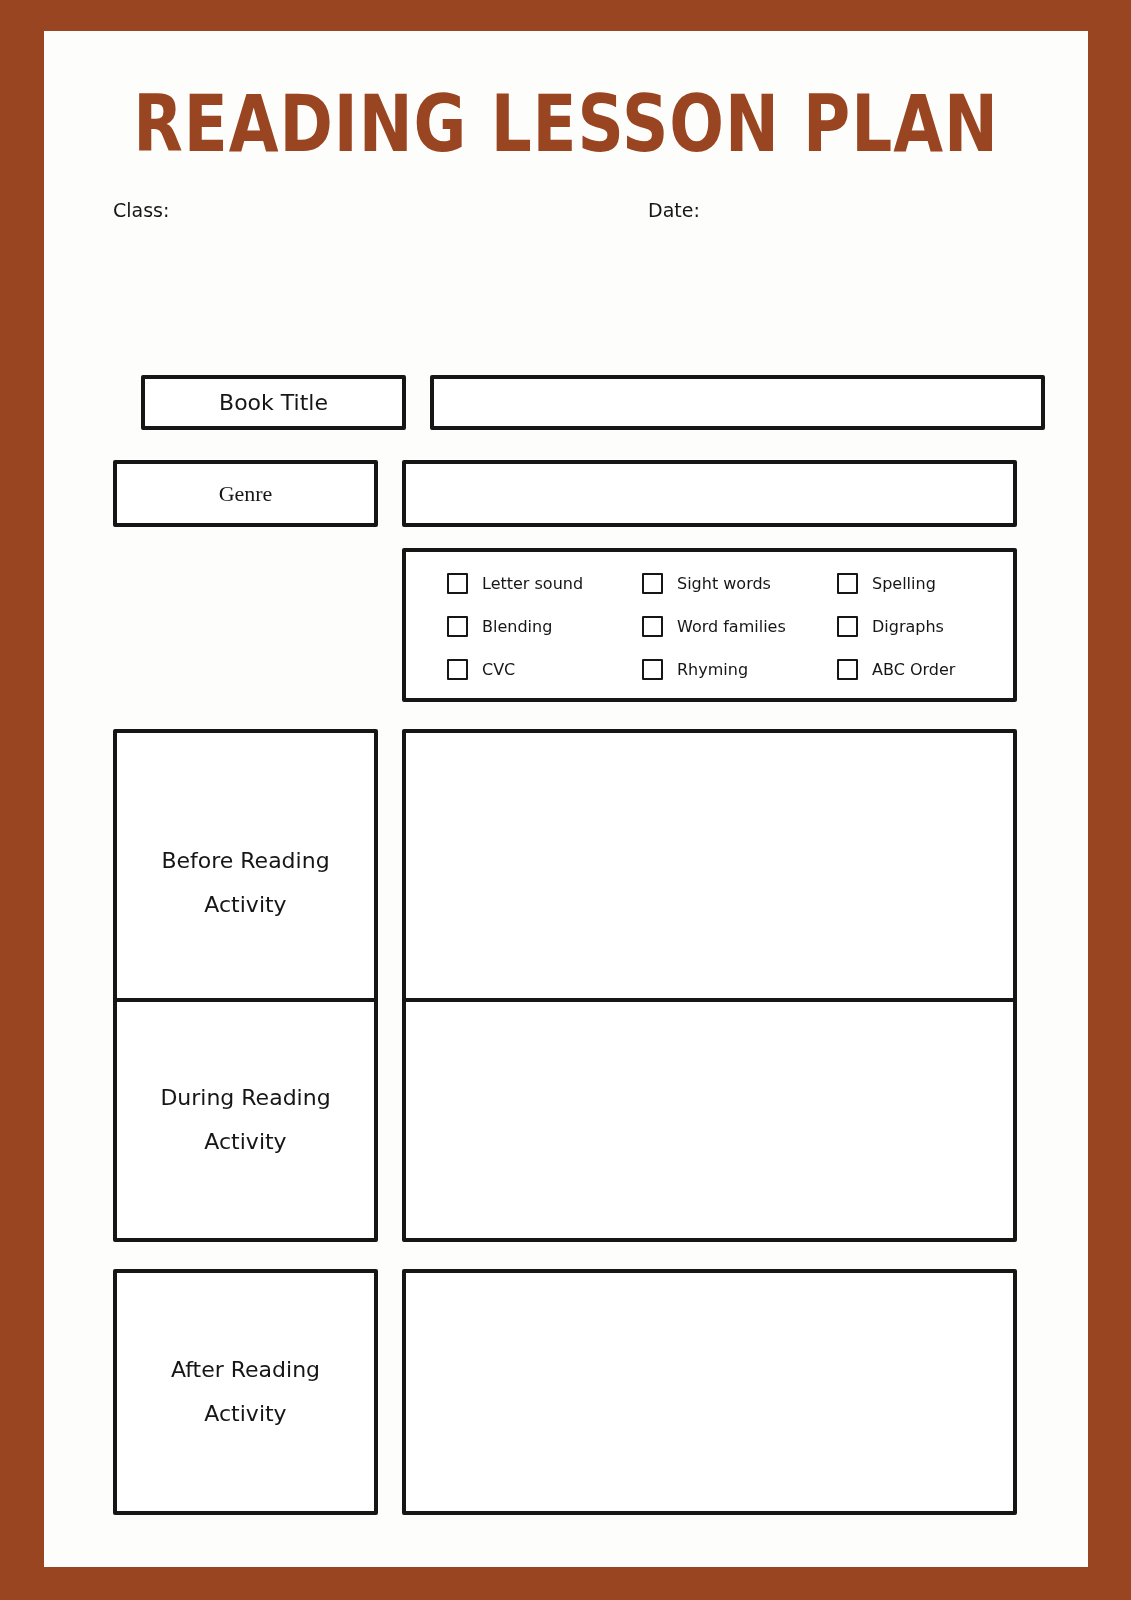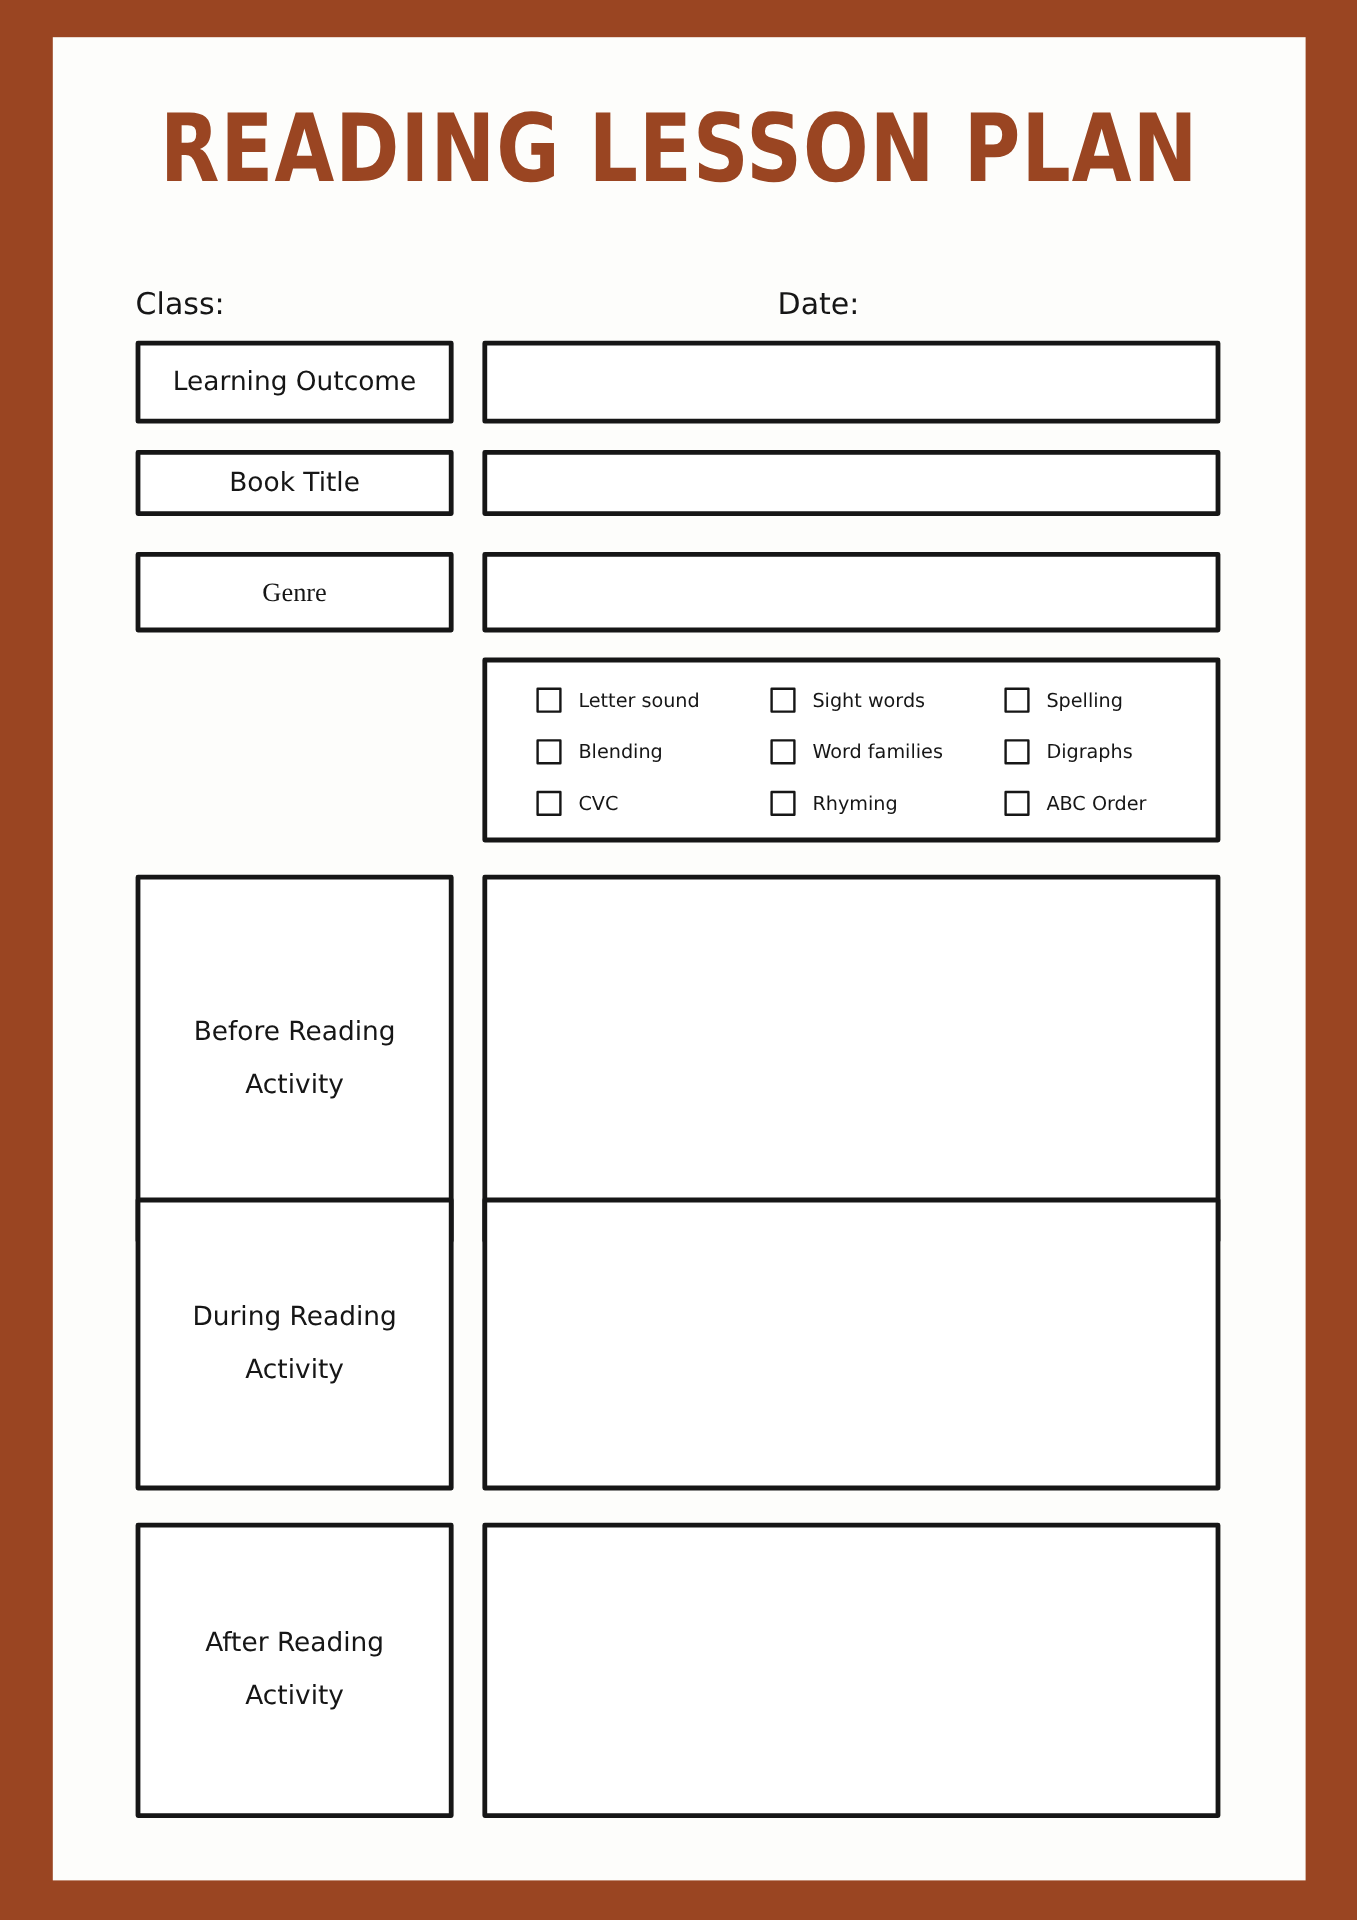--- a/index.html
+++ b/index.html
@@ -36,23 +36,22 @@
     font-weight:bold;
     letter-spacing:1px;
     color:var(--title);
     transform:scale(0.92,1.12);
     transform-origin:center;
     white-space:nowrap;
   }
   .meta{
     position:absolute;
     top:168px;
-    font-size:25px;
+    font-size:19px;
     font-weight:500;
-    margin-top:40px;
   }
   .meta .fill{display:inline-block;min-width:120px;}
   .meta.class{left:69px;}
   .meta.date{left:604px;}
   .row{position:absolute;left:0;width:100%;}
   .label-box{
     position:absolute;left:69px;width:265px;top:0;bottom:0;
     background:var(--box-bg);
     border:4px solid var(--ink);
     border-radius:2px;
@@ -63,21 +62,21 @@
     line-height:44px;
     padding:0 8px;
   }
   .value-box{
     position:absolute;left:358px;width:615px;top:0;bottom:0;
     background:var(--box-bg);
     border:4px solid var(--ink);
     border-radius:2px;
   }
   .r1{top:253px;height:69px;}
-  .r2{top:344px;height:55px;}
+  .r2{top:344px;height:55px;margin-left:28px;}
   .r3{top:429px;height:67px;font-family:Liberation Serif, serif;}
   .r4{top:517px;height:154px;}
   .r5{top:698px;height:307px;}
   .r6{top:967px;height:244px;}
   .r7{top:1238px;height:246px;}
   .ww-grid{
     position:absolute;inset:0;
     display:grid;
     grid-template-columns:195px 195px auto;
     grid-auto-rows:43px;
@@ -109,26 +108,20 @@
 
     <div class="meta class">
       <span>Class:</span>
       <span class="fill"></span>
     </div>
     <div class="meta date">
       <span>Date:</span>
       <span class="fill"></span>
     </div>
 
-    <div class="row r1">
-      <div class="label-box">
-        <span>Learning Outcome</span>
-      </div>
-      <div class="value-box"></div>
-    </div>
 
     <div class="row r2">
       <div class="label-box">
         <span>Book Title</span>
       </div>
       <div class="value-box"></div>
     </div>
 
     <div class="row r3">
       <div class="label-box">

